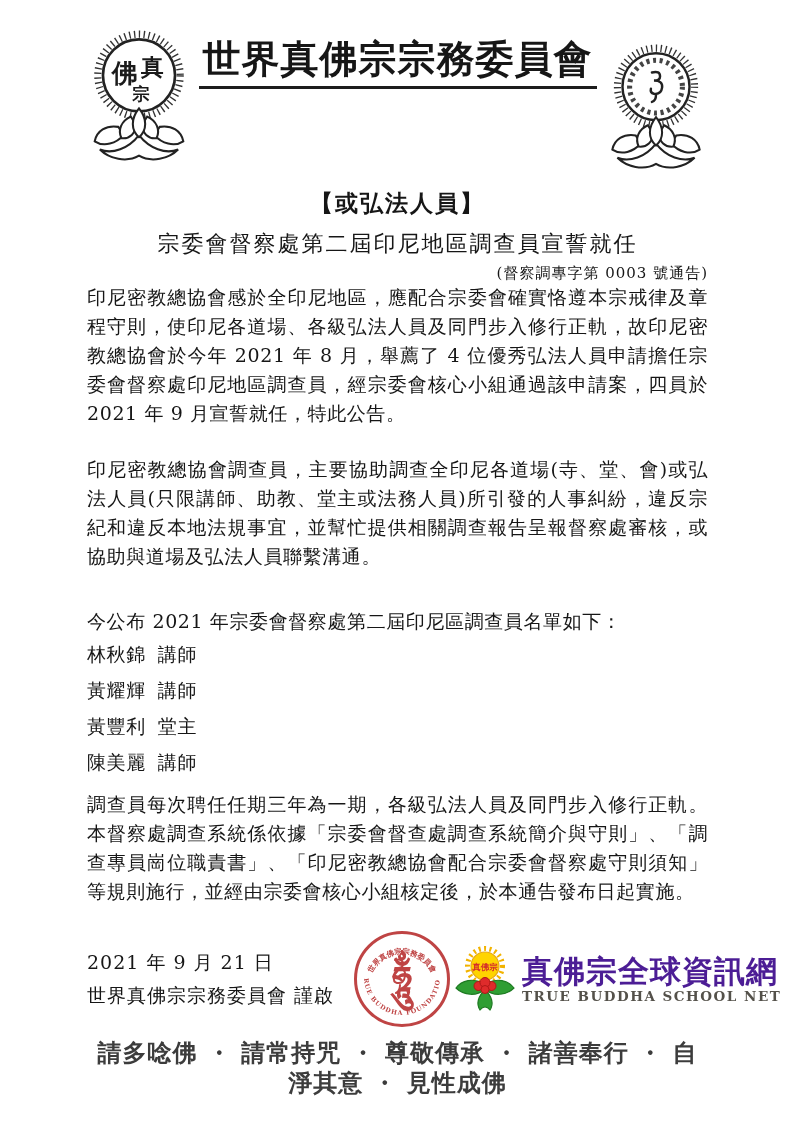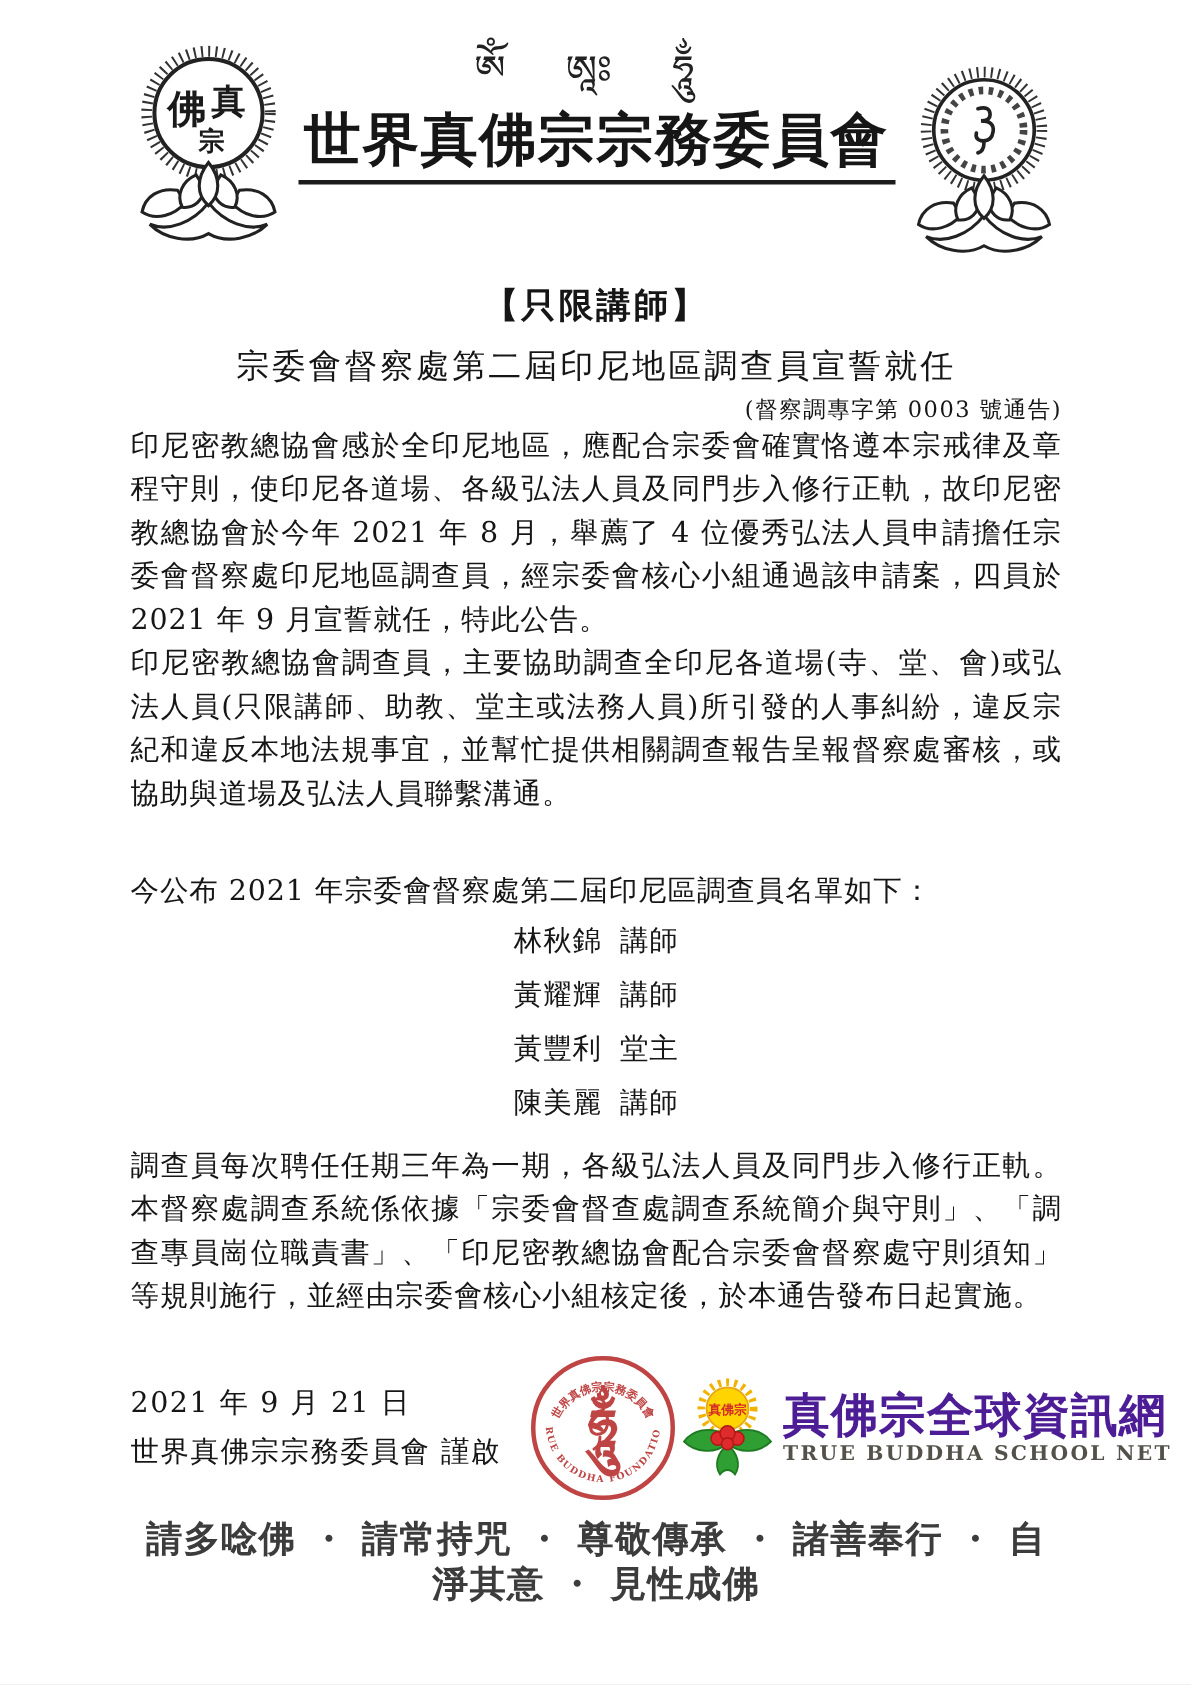--- a/index.html
+++ b/index.html
@@ -19,24 +19,24 @@
     display:inline-block;margin-top:6px;font-size:38px;font-weight:bold;
     letter-spacing:1px;line-height:46px;border-bottom:3px solid #1c1c1c;
     padding:0 4px 4px 4px;white-space:nowrap;
   }
   
   .bracket-title{text-align:center;font-size:23px;font-weight:600;margin-top:14px;letter-spacing:2px;}
   .subtitle{text-align:center;font-size:22px;font-weight:500;margin-top:10px;letter-spacing:2px;}
   .ref-line{text-align:right;font-size:15px;margin-top:5px;letter-spacing:1px;}
   
   .para{font-size:19px;line-height:29px;text-align:justify;letter-spacing:0.6px;margin:0;}
-  .para + .para{}
+  .para + .para{margin-top:27px;}
   .roster-block{margin-top:35px;font-size:19px;letter-spacing:0.6px;}
   .roster-intro{line-height:30px;}
-  .roster-row{line-height:36px;text-align:center;}
+  .roster-row{line-height:36px;}
   .roster-row .rname{margin-right:12px;}
   .p3{margin-top:10px;}
   
   .sig-row{display:flex;align-items:center;justify-content:space-between;margin-top:22px;height:102px;}
   .sig-text{font-size:19px;letter-spacing:1px;line-height:33px;white-space:nowrap;}
   .tbf-seal{width:100px;height:100px;flex:0 0 auto;margin-left:18px;}
   .tbsn{display:flex;align-items:center;flex:0 0 auto;}
   .tbsn-icon{width:66px;height:72px;}
   .tbsn-text{margin-left:4px;text-align:left;}
   .tbsn-cn{font-size:31px;color:#4c1d95;font-weight:bold;letter-spacing:1px;line-height:34px;white-space:nowrap;}
@@ -62,21 +62,20 @@
         <path d="M30 96 C18 94 9 100 7 110 C16 116 28 112 35 104 Z"></path>
         <path d="M70 96 C82 94 91 100 93 110 C84 116 72 112 65 104 Z"></path>
         <path d="M50 104 C40 117 24 123 12 118 C21 127 38 131 50 124 C62 131 79 127 88 118 C76 123 60 117 50 104 Z"></path>
         <path d="M42 86 C33 90 29 99 33 107 C41 108 47 102 47 94 Z"></path>
         <path d="M58 86 C67 90 71 99 67 107 C59 108 53 102 53 94 Z"></path>
         <path d="M50 78 C42 88 42 99 50 106 C58 99 58 88 50 78 Z"></path>
       </g>
     </svg>
 
     <div class="header-center">
-      <div class="mantra">ཨོཾ ཨཱཿ ཧཱུྂ</div>
       <div>
         <span class="org-title">世界真佛宗宗務委員會</span>
       </div>
     </div>
 
     <svg class="logo-right" viewBox="0 0 100 130">
       <circle cx="50" cy="44" r="38" fill="none" stroke="#333" stroke-width="7" stroke-dasharray="1.3 3.4"></circle>
       <circle cx="50" cy="44" r="33" fill="#ffffff" stroke="#222" stroke-width="2.4"></circle>
       <circle cx="50" cy="44" r="26" fill="none" stroke="#444" stroke-width="5" stroke-dasharray="3 3.6"></circle>
       <path d="M46 30 Q54 28 54 34 Q54 38 48 38 Q57 38 56 45 Q55 52 48 51 Q44 50 45 46 M50 52 Q50 58 46 59" fill="none" stroke="#222" stroke-width="2.4" stroke-linecap="round"></path>
@@ -84,21 +83,21 @@
         <path d="M30 92 C18 90 9 96 7 106 C16 112 28 108 35 100 Z"></path>
         <path d="M70 92 C82 90 91 96 93 106 C84 112 72 108 65 100 Z"></path>
         <path d="M50 100 C40 113 24 119 12 114 C21 123 38 127 50 120 C62 127 79 123 88 114 C76 119 60 113 50 100 Z"></path>
         <path d="M42 82 C33 86 29 95 33 103 C41 104 47 98 47 90 Z"></path>
         <path d="M58 82 C67 86 71 95 67 103 C59 104 53 98 53 90 Z"></path>
         <path d="M50 74 C42 84 42 95 50 102 C58 95 58 84 50 74 Z"></path>
       </g>
     </svg>
   </div>
 
-  <div class="bracket-title">【只限講師】</div>
+  <div class="bracket-title">【或弘法人員】</div>
   <div class="subtitle">宗委會督察處第二屆印尼地區調查員宣誓就任</div>
   <div class="ref-line">(督察調專字第 0003 號通告)</div>
 
   <p class="para">印尼密教總協會感於全印尼地區，應配合宗委會確實恪遵本宗戒律及章程守則，使印尼各道場、各級弘法人員及同門步入修行正軌，故印尼密教總協會於今年 2021 年 8 月，舉薦了 4 位優秀弘法人員申請擔任宗委會督察處印尼地區調查員，經宗委會核心小組通過該申請案，四員於 2021 年 9 月宣誓就任，特此公告。</p>
   <p class="para">印尼密教總協會調查員，主要協助調查全印尼各道場(寺、堂、會)或弘法人員(只限講師、助教、堂主或法務人員)所引發的人事糾紛，違反宗紀和違反本地法規事宜，並幫忙提供相關調查報告呈報督察處審核，或協助與道場及弘法人員聯繫溝通。</p>
 
   <div class="roster-block">
     <div class="roster-intro">今公布 2021 年宗委會督察處第二屆印尼區調查員名單如下：</div>
     <div class="roster-row">
       <span class="rname">林秋錦</span><span>講師</span>

